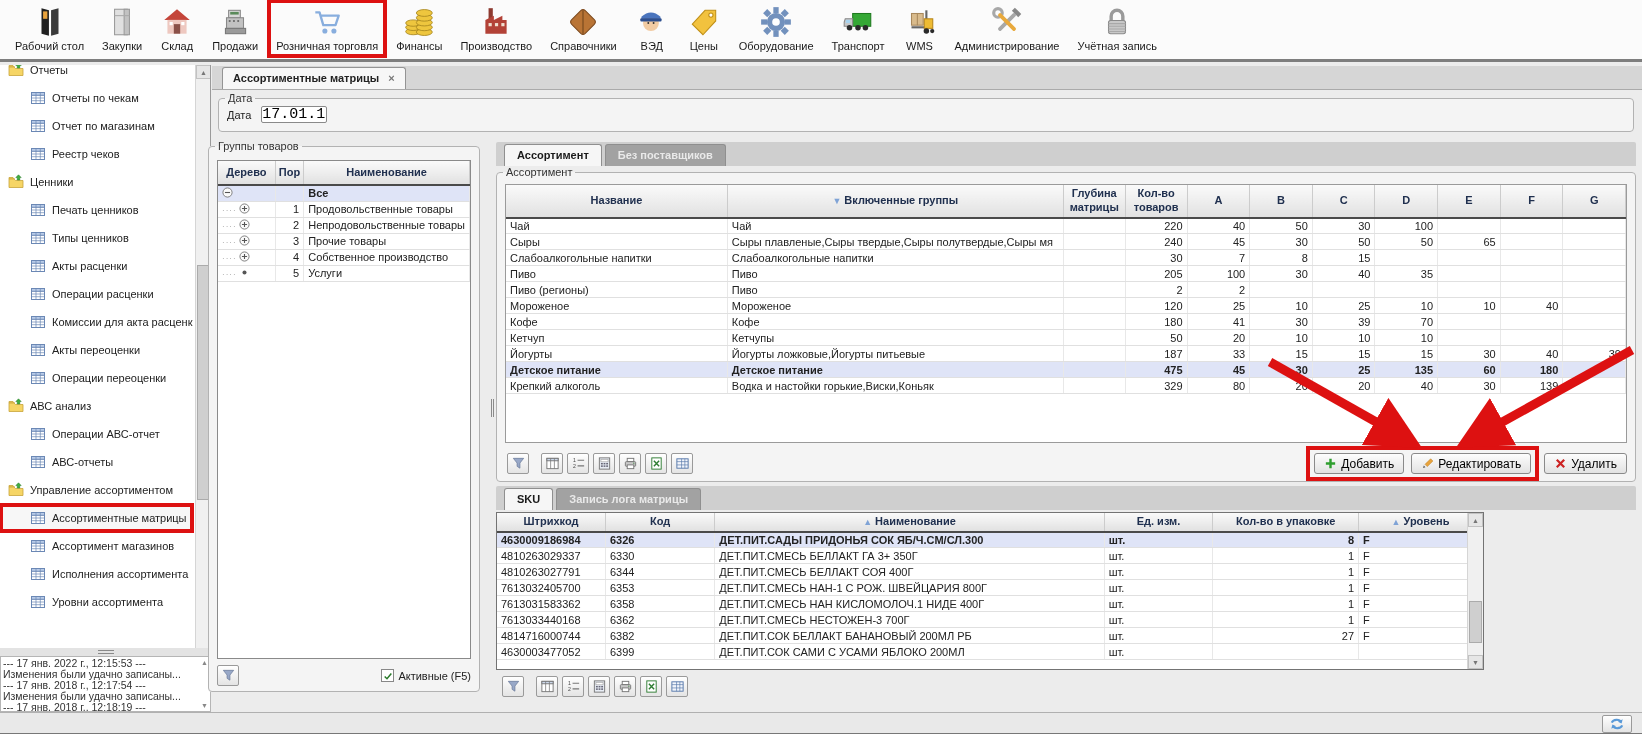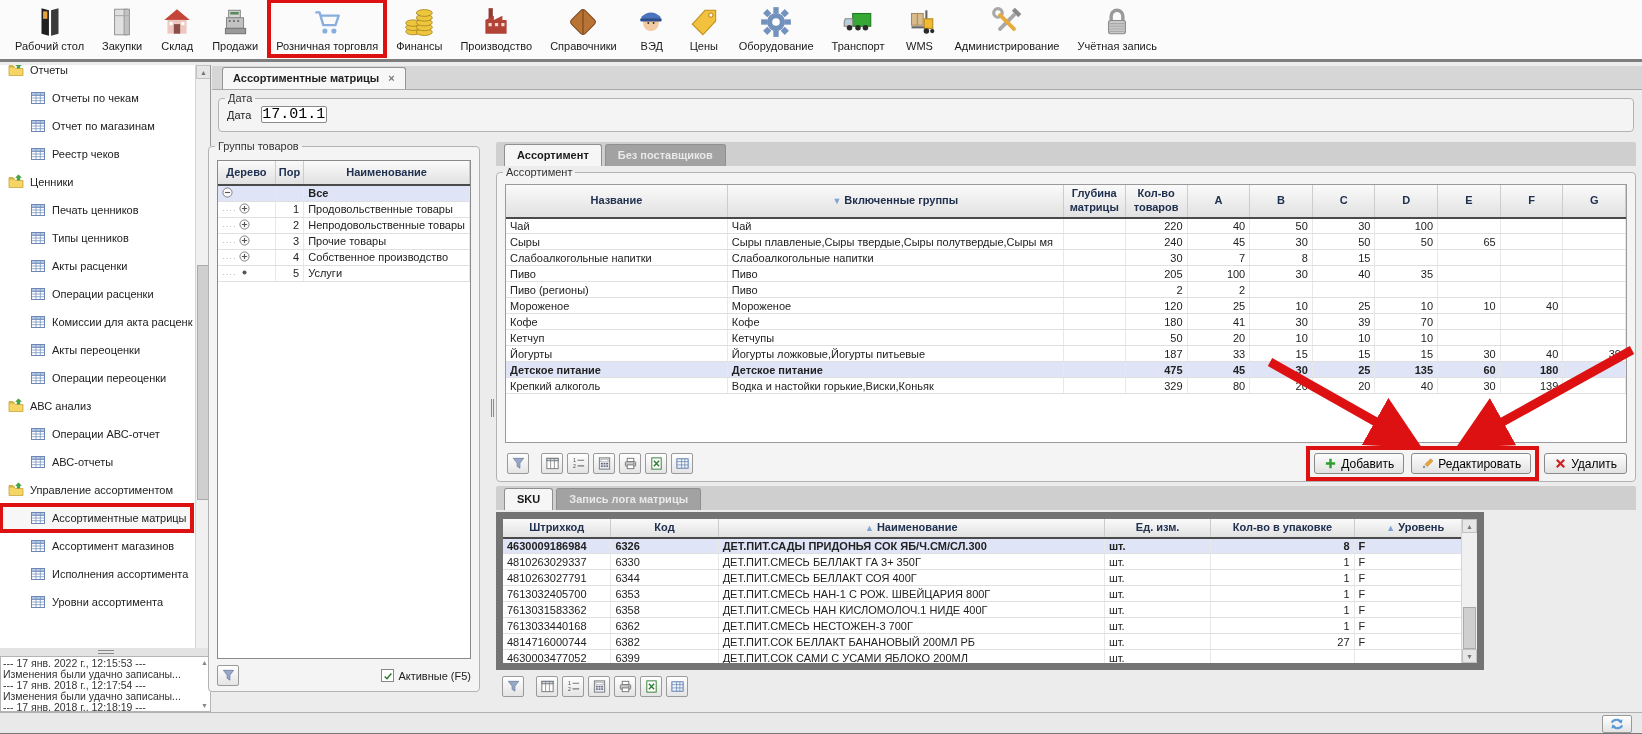--- a/index.html
+++ b/index.html
@@ -91,21 +91,21 @@
   .mini-btn { width:22px; height:21px; border:1px solid #9a9a9a; border-radius:2px; background:linear-gradient(#ffffff,#e4e4e4);
               display:inline-flex; align-items:center; justify-content:center; }
   .mini-btn svg { width:15px; height:15px; }
 
   .btn-row { display:flex; align-items:center; gap:9px; }
   .btn-annot-box { display:flex; gap:7px; padding:3px 4px; outline:4px solid #dd1111; }
   button.act-btn { display:inline-flex; align-items:center; gap:4px; height:21px; padding:0 9px; font-size:12px;
                    font-family:inherit; border:1px solid #8a8a8a; border-radius:3px; background:linear-gradient(#fdfdfd,#e2e2e2); }
   button.act-btn .icon { width:13px; height:13px; }
 
-  .sku-wrap { position:absolute; left:496px; top:512px; width:988px; height:158px; background:#fff; border:7px solid #737373; overflow:hidden; }
+  .sku-wrap { position:absolute; left:496px; top:512px; width:988px; height:158px; background:#fff; border:1px solid #737373; overflow:hidden; }
   .sku-scroll { position:absolute; right:0; top:0; width:16px; height:100%; background:#f0f0f0; border-left:1px solid #d5d5d5; }
   .sku-thumb { position:absolute; left:1px; top:88px; width:13px; height:42px; background:#cfcfcf; border:1px solid #ababab; }
   #sku-icons { position:absolute; left:502px; top:676px; }
 
   .vsplit { position:absolute; left:489px; top:395px; width:6px; height:26px; display:flex; align-items:center; justify-content:center; }
   .vsplit .grip { width:3px; height:18px; border-left:1px solid #8a8a8a; border-right:1px solid #8a8a8a; }
 
   
   .statusbar { position:absolute; left:0; top:712px; width:1642px; height:22px; background:#e9e9e9;
                border-top:1px solid #b0b0b0; display:flex; align-items:center; justify-content:flex-end; padding-right:10px; }

